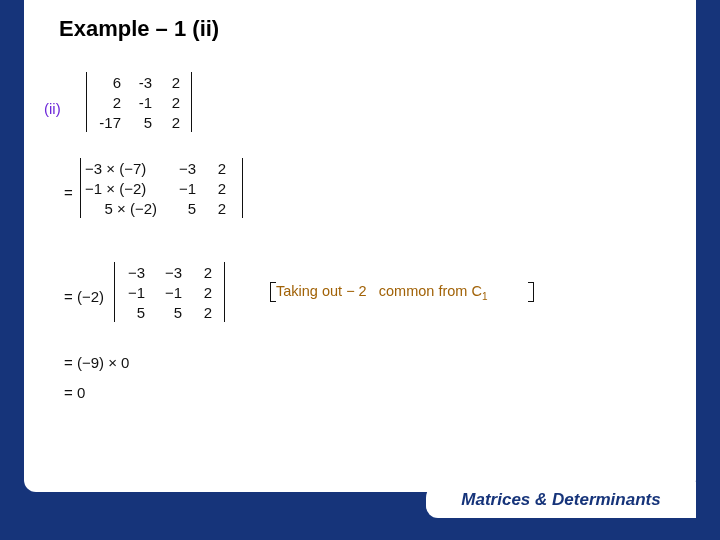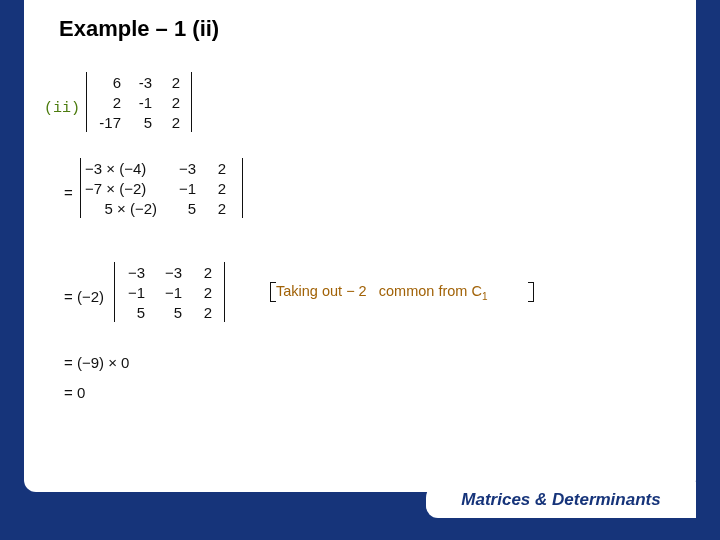--- a/index.html
+++ b/index.html
@@ -27,22 +27,21 @@
     font-weight: bold;
     font-size: 22px;
     color: #000;
     margin-bottom: 26px;
   }
   .part-label {
     position: absolute;
     left: 20px;
     top: 100px;
     font-size: 15px;
-    color: #4d7c0f;
-    font-family: Liberation Mono, monospace;
+    color: #6d28d9;
   }
   .fig {
     position: absolute;
     left: 62px;
     top: 72px;
     width: 590px;
     height: 380px;
   }
   
   .det {
@@ -129,24 +128,24 @@
       <div class="cell" style="left:78px;top:22px;width:16px;">2</div>
       <div class="cell" style="left:5px;top:42px;width:30px;">-17</div>
       <div class="cell" style="left:42px;top:42px;width:24px;">5</div>
       <div class="cell" style="left:78px;top:42px;width:16px;">2</div>
     </div>
 
     <div class="eq" style="left:-22px;top:112px;">=</div>
     <div class="det" style="left:-6px;top:86px;">
       <div class="vbar" style="left:0;top:0;height:60px;"></div>
       <div class="vbar" style="left:162px;top:0;height:60px;"></div>
-      <div class="cell" style="left:5px;top:2px;width:72px;text-align:left;">−3 × (−4)</div>
+      <div class="cell" style="left:5px;top:2px;width:72px;text-align:left;">−3 × (−7)</div>
       <div class="cell" style="left:90px;top:2px;width:26px;">−3</div>
       <div class="cell" style="left:130px;top:2px;width:16px;">2</div>
-      <div class="cell" style="left:5px;top:22px;width:72px;text-align:left;">−7 × (−2)</div>
+      <div class="cell" style="left:5px;top:22px;width:72px;text-align:left;">−1 × (−2)</div>
       <div class="cell" style="left:90px;top:22px;width:26px;">−1</div>
       <div class="cell" style="left:130px;top:22px;width:16px;">2</div>
       <div class="cell" style="left:5px;top:42px;width:72px;text-align:right;">5 × (−2)</div>
       <div class="cell" style="left:90px;top:42px;width:26px;">5</div>
       <div class="cell" style="left:130px;top:42px;width:16px;">2</div>
     </div>
 
     <div class="eq" style="left:-22px;top:216px;">= (−2)</div>
     <div class="det" style="left:28px;top:190px;">
       <div class="vbar" style="left:0;top:0;height:60px;"></div>

